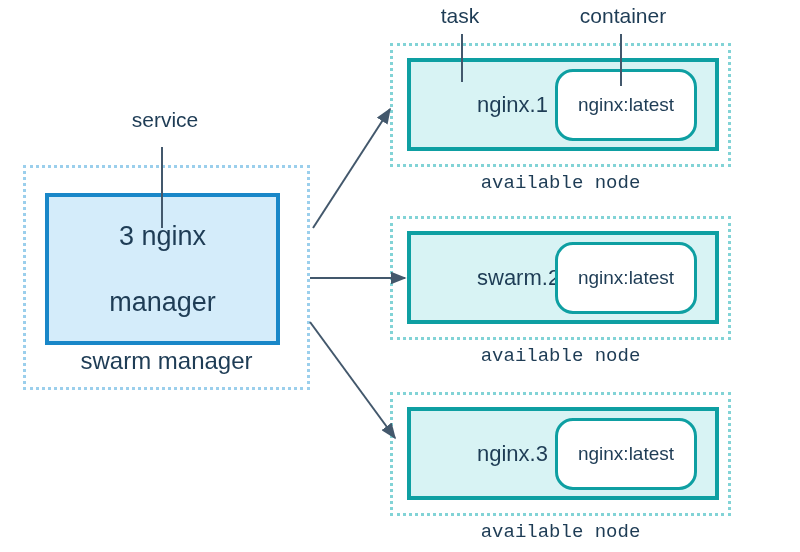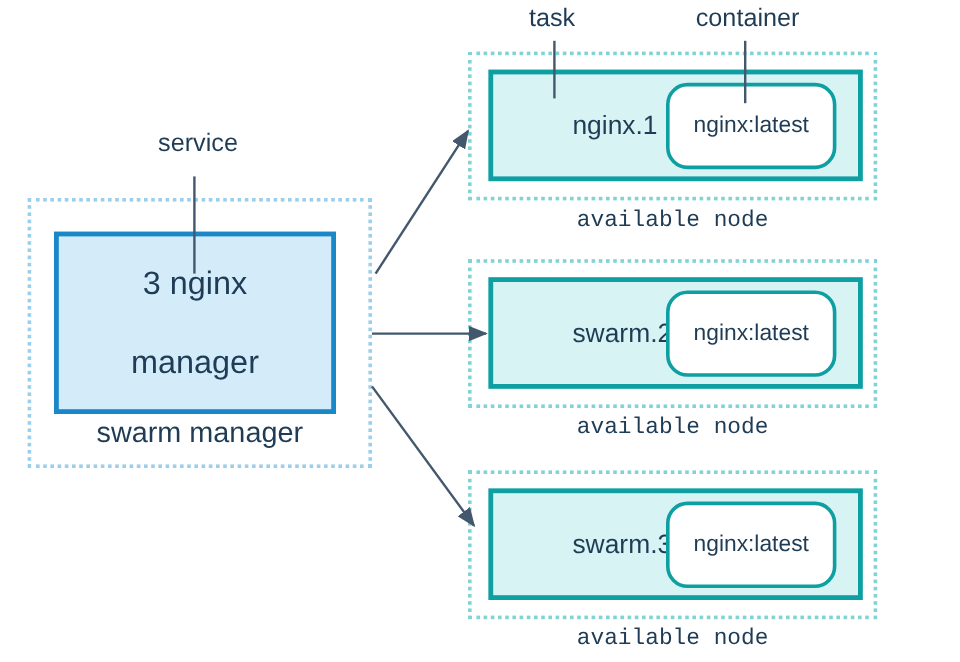--- a/index.html
+++ b/index.html
@@ -86,21 +86,21 @@
         <span class="task-name">swarm.2</span>
         <div class="container-box">nginx:latest</div>
       </div>
     </div>
     <div class="node-caption">available node</div>
   </div>
 
   <div class="node" style="top:392px">
     <div class="node-dotted">
       <div class="task-box">
-        <span class="task-name">swarm.3</span>
+        <span class="task-name">nginx.3</span>
         <div class="container-box">nginx:latest</div>
       </div>
     </div>
     <div class="node-caption">available node</div>
   </div>
 
   <svg class="connectors" viewBox="0 0 800 552" xmlns="http://www.w3.org/2000/svg">
     <defs>
       <marker id="ah" viewBox="0 0 10 8" refX="9" refY="4" markerWidth="8" markerHeight="6.4" orient="auto">
         <path class="ah-path" d="M0,0 L10,4 L0,8 z"></path>

